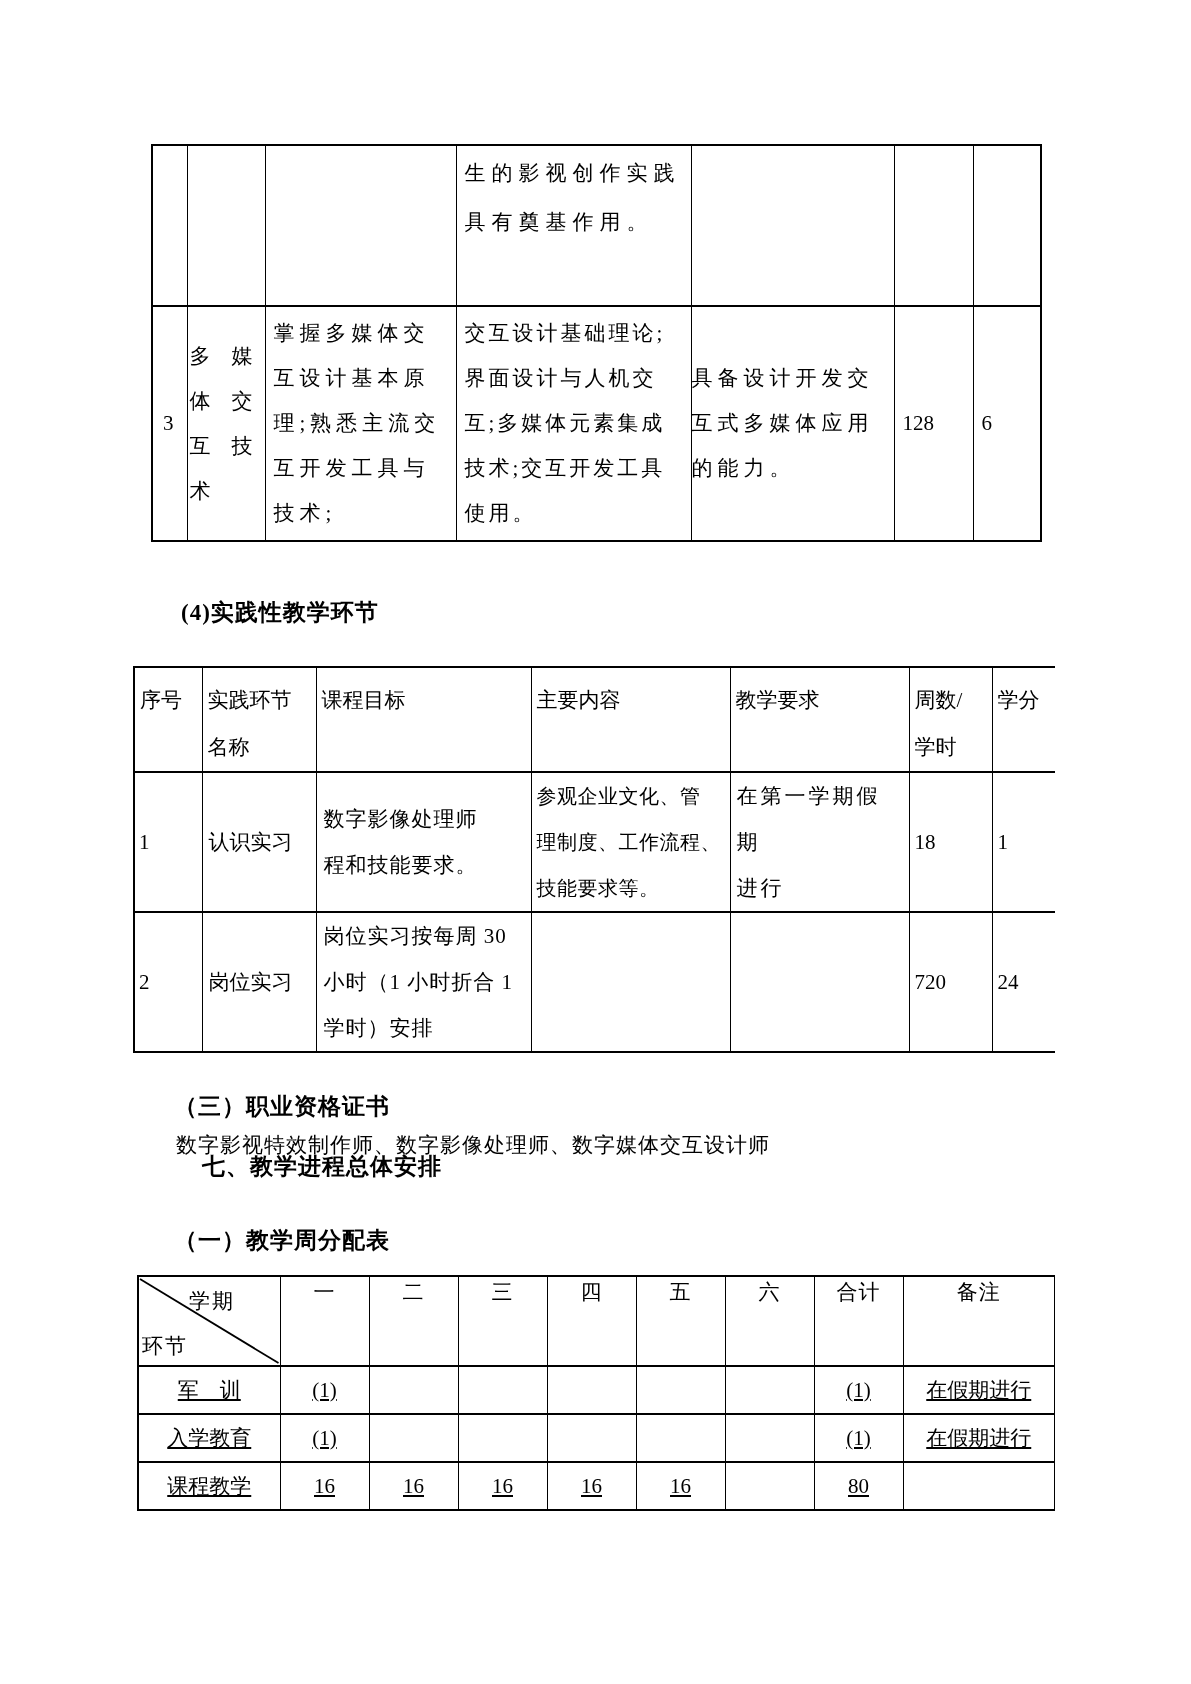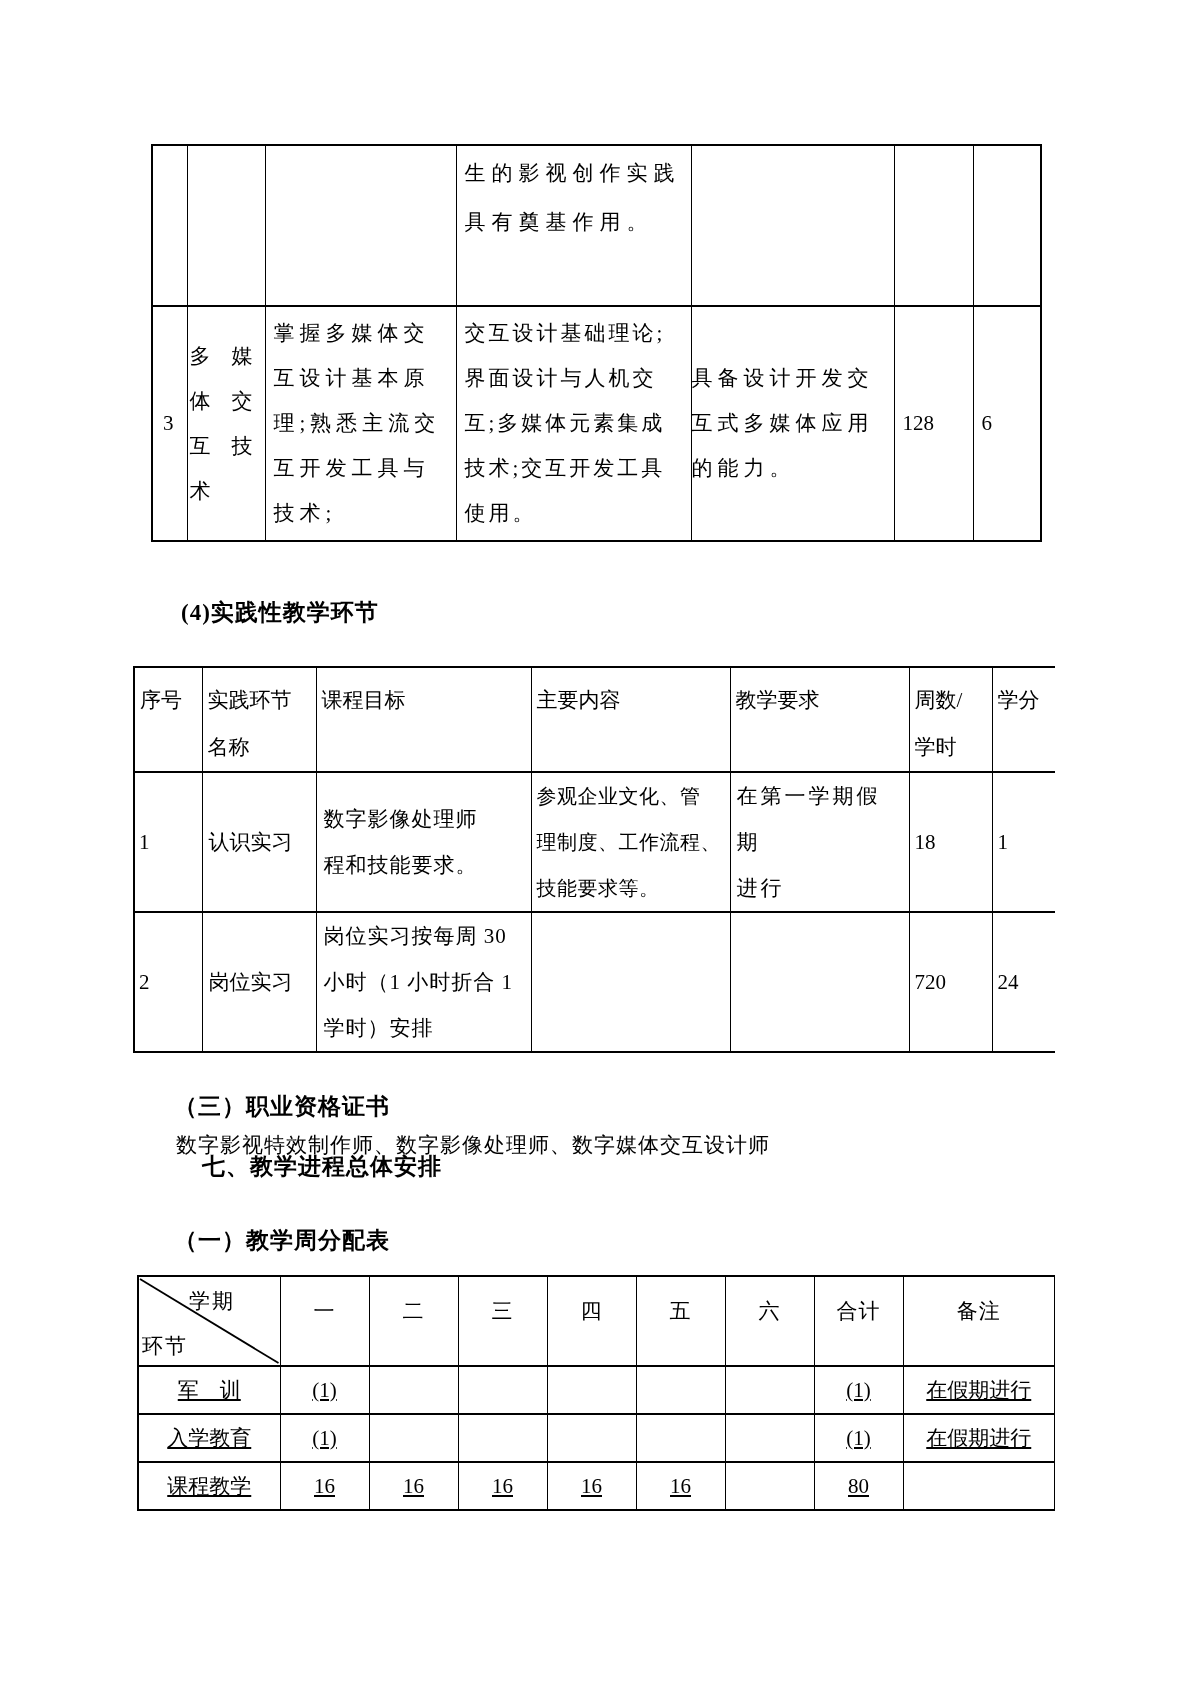--- a/index.html
+++ b/index.html
@@ -40,21 +40,21 @@
   .t2 .goal{padding:0 7px;letter-spacing:1px;}
   .t2 .content{padding:0 5px;font-size:20px;letter-spacing:0.5px;}
   .t2 .req{padding:0 6px;letter-spacing:3px;}
   .t2 .num{padding-left:5px;}
 
   
   .t3{left:137px;top:1275px;width:917px;}
   .t3 tr.hd{height:90px;}
   .t3 tr.dr{height:48px;text-decoration:underline;}
   .t3 td{text-align:center;padding:0 4px;}
-  .t3 tr.hd td{vertical-align:top;padding-top:20px;letter-spacing:1px;}
+  .t3 tr.hd td{vertical-align:top;padding-top:1px;letter-spacing:1px;}
   .t3 .corner{position:relative;padding:0;}
   .t3 .corner svg{position:absolute;left:0;top:0;width:100%;height:100%;display:block;}
   .t3 .corner .c-top{position:absolute;top:10px;left:50px;letter-spacing:2px;}
   .t3 .corner .c-bottom{position:absolute;bottom:5px;left:3px;letter-spacing:2px;font-family:Liberation Serif, serif;}
 
   
   .hd1{position:absolute;font-weight:bold;font-size:23px;letter-spacing:1px;white-space:nowrap;}
   #h-practice{left:181px;top:597px;}
   #h-cert{left:174px;top:1091px;}
   #p-cert{position:absolute;left:176px;top:1131px;font-size:21px;letter-spacing:1px;white-space:nowrap;}

